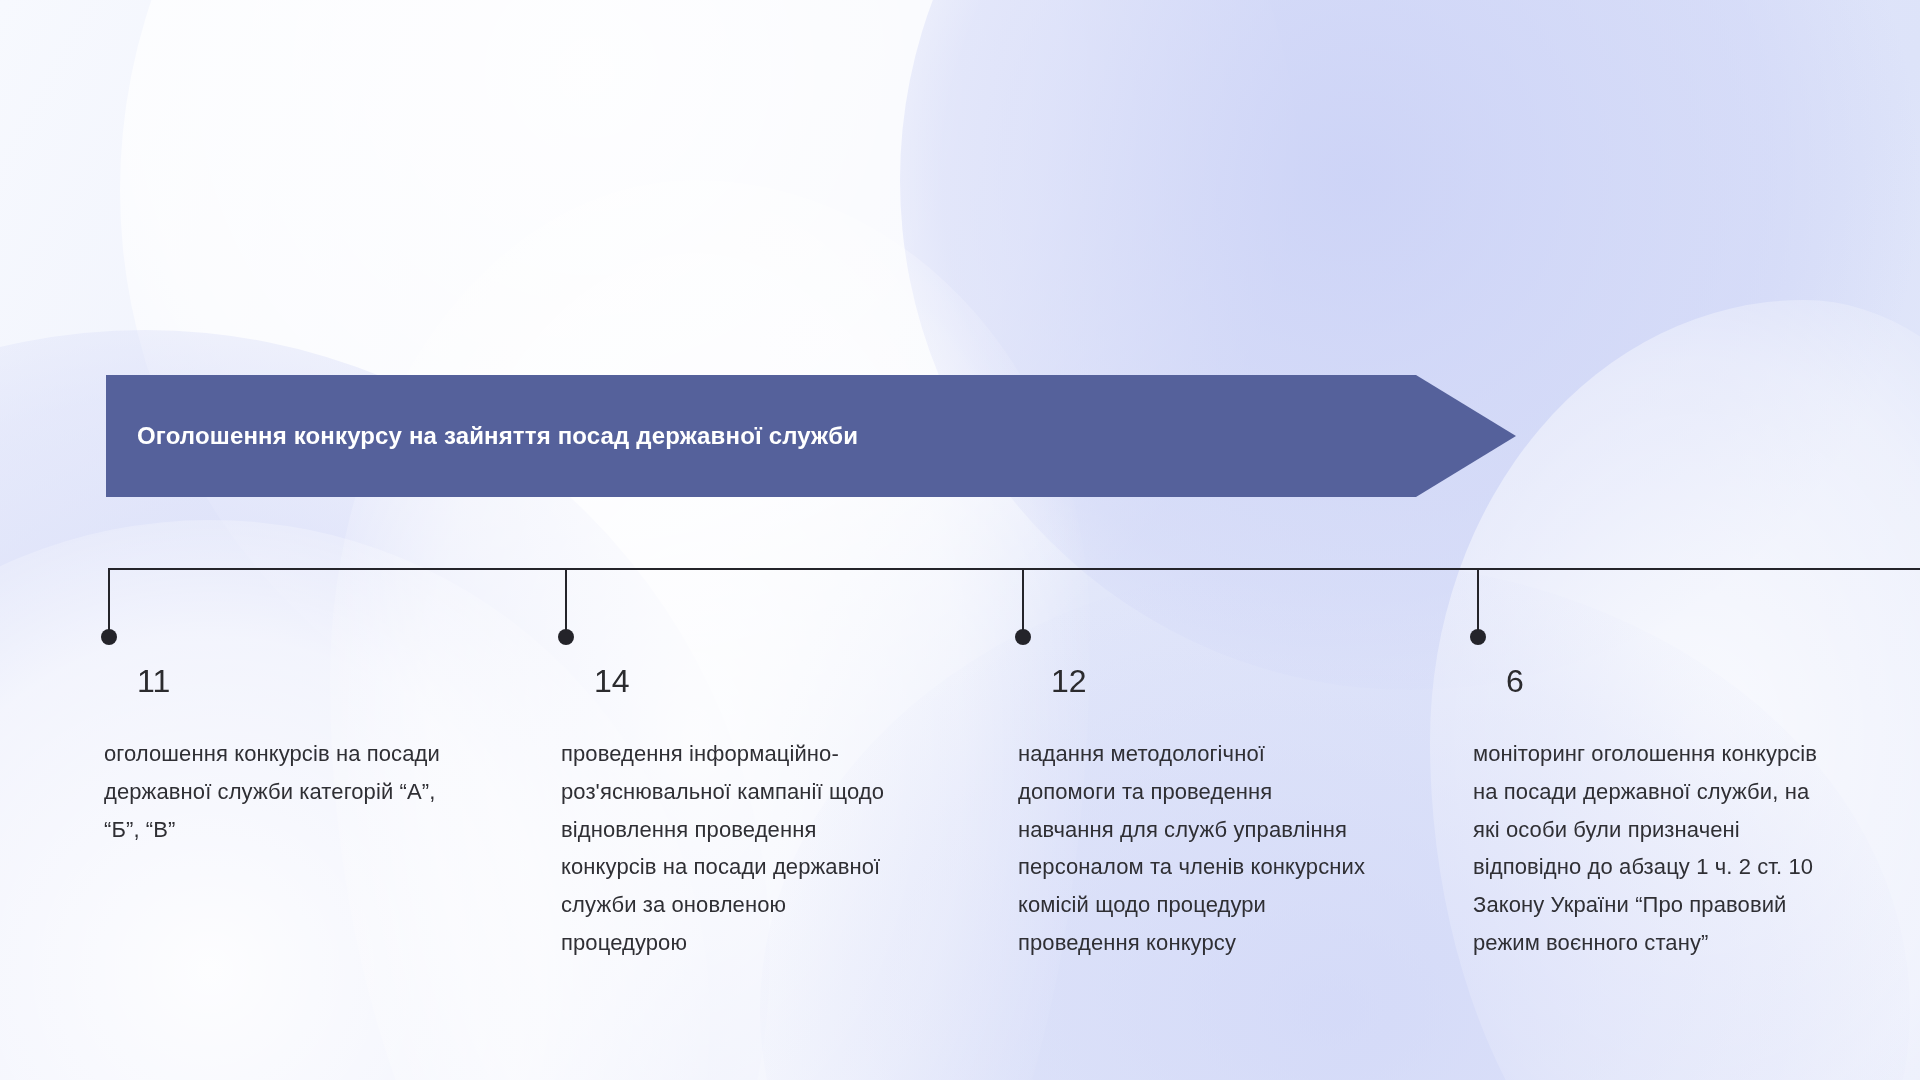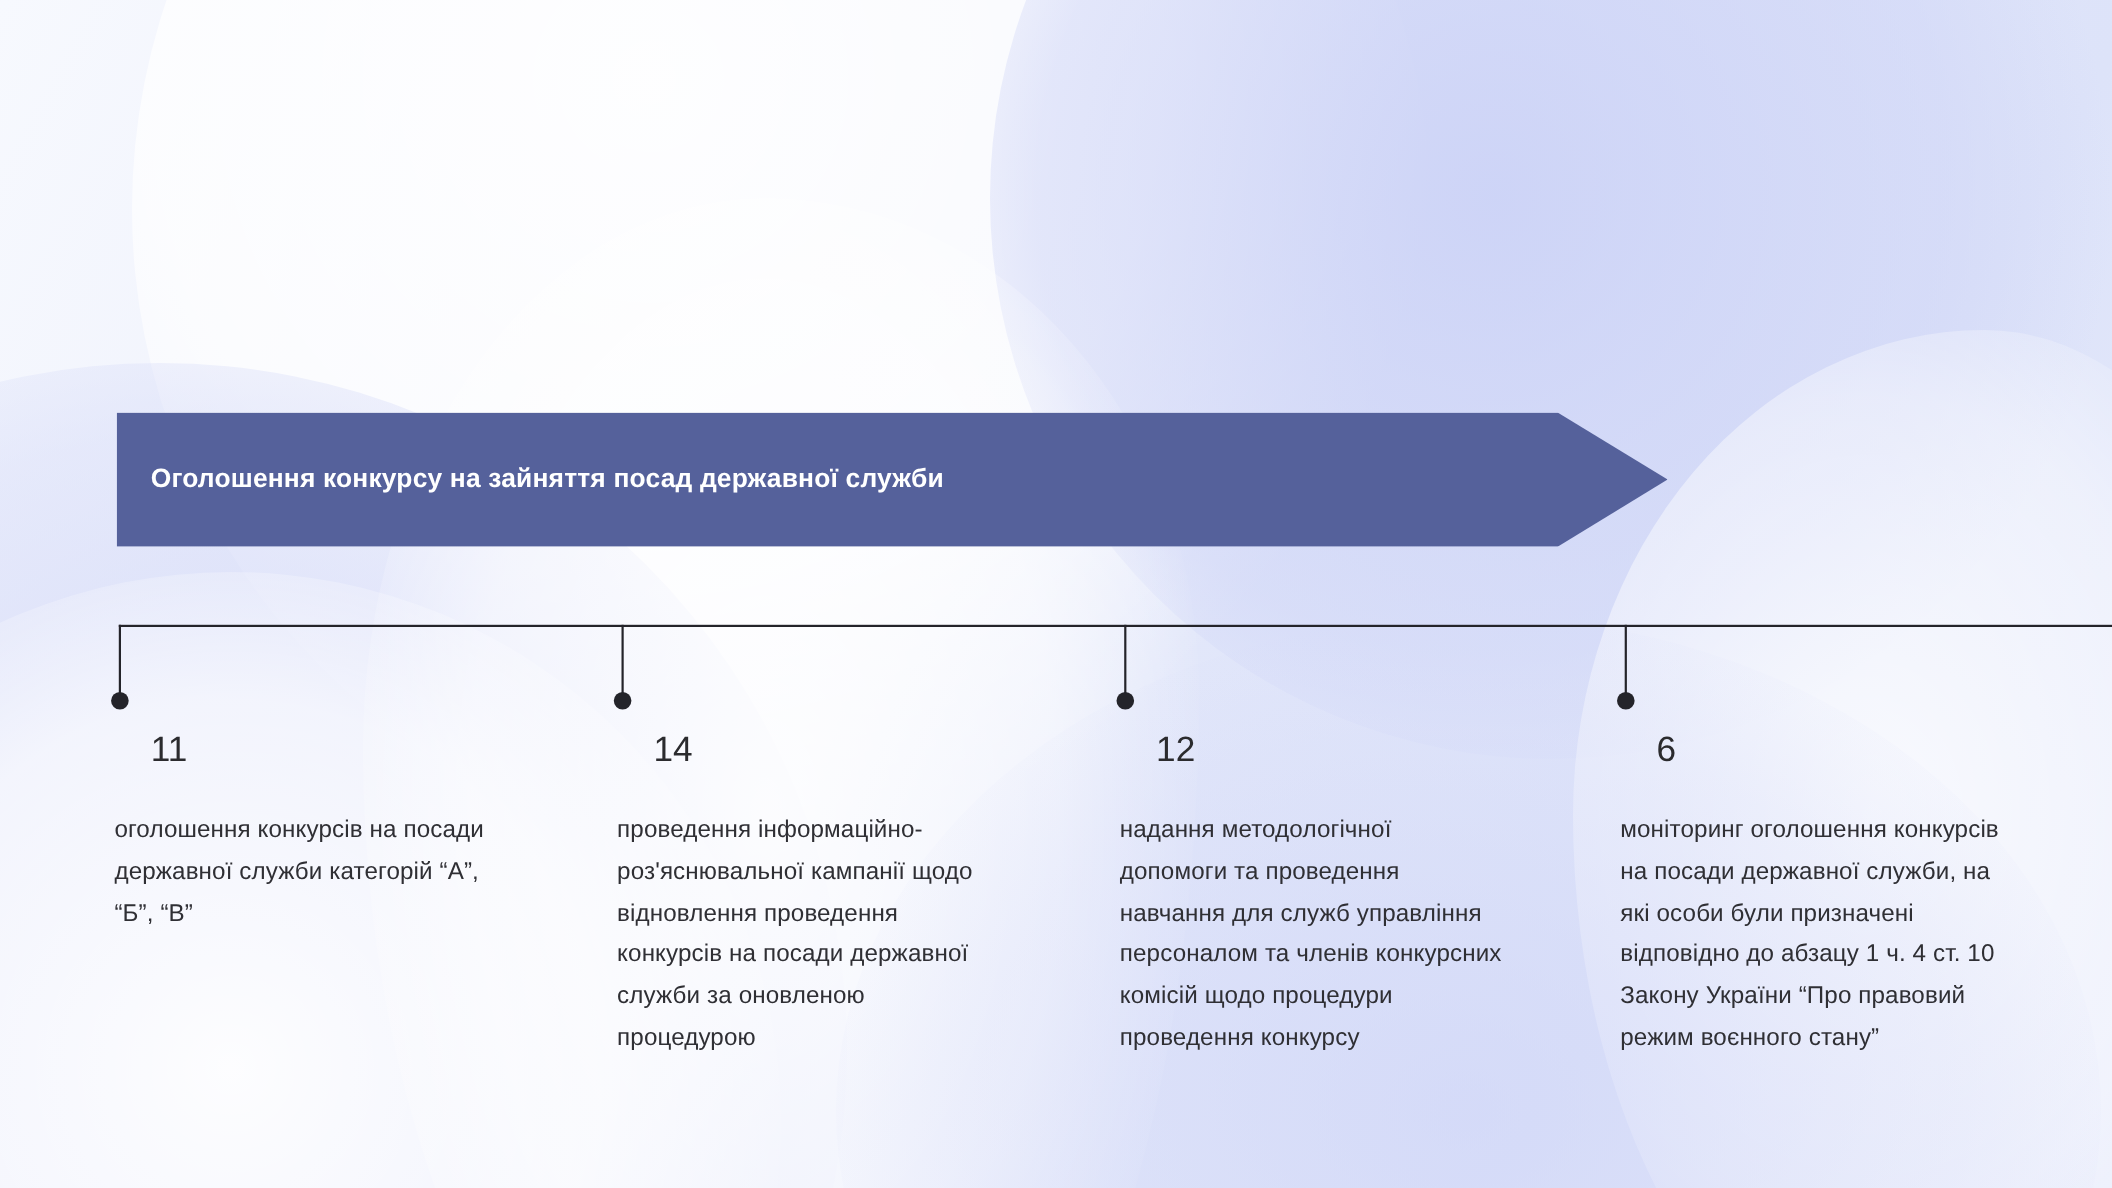--- a/index.html
+++ b/index.html
@@ -226,18 +226,18 @@
       <div class="step-stem"></div>
       <div class="step-dot"></div>
       <div class="step-num">12</div>
       <div class="step-desc">надання методологічної допомоги та проведення навчання для служб управління персоналом та членів конкурсних комісій щодо процедури проведення конкурсу</div>
     </div>
 
     <div class="step">
       <div class="step-stem"></div>
       <div class="step-dot"></div>
       <div class="step-num">6</div>
-      <div class="step-desc">моніторинг оголошення конкурсів на посади державної служби, на які особи були призначені відповідно до абзацу 1 ч. 4 ст. 10 Закону України “Про правовий режим воєнного стану”</div>
+      <div class="step-desc">моніторинг оголошення конкурсів на посади державної служби, на які особи були призначені відповідно до абзацу 1 ч. 2 ст. 10 Закону України “Про правовий режим воєнного стану”</div>
     </div>
 
   </div>
 
 </div>
 
 </body></html>

